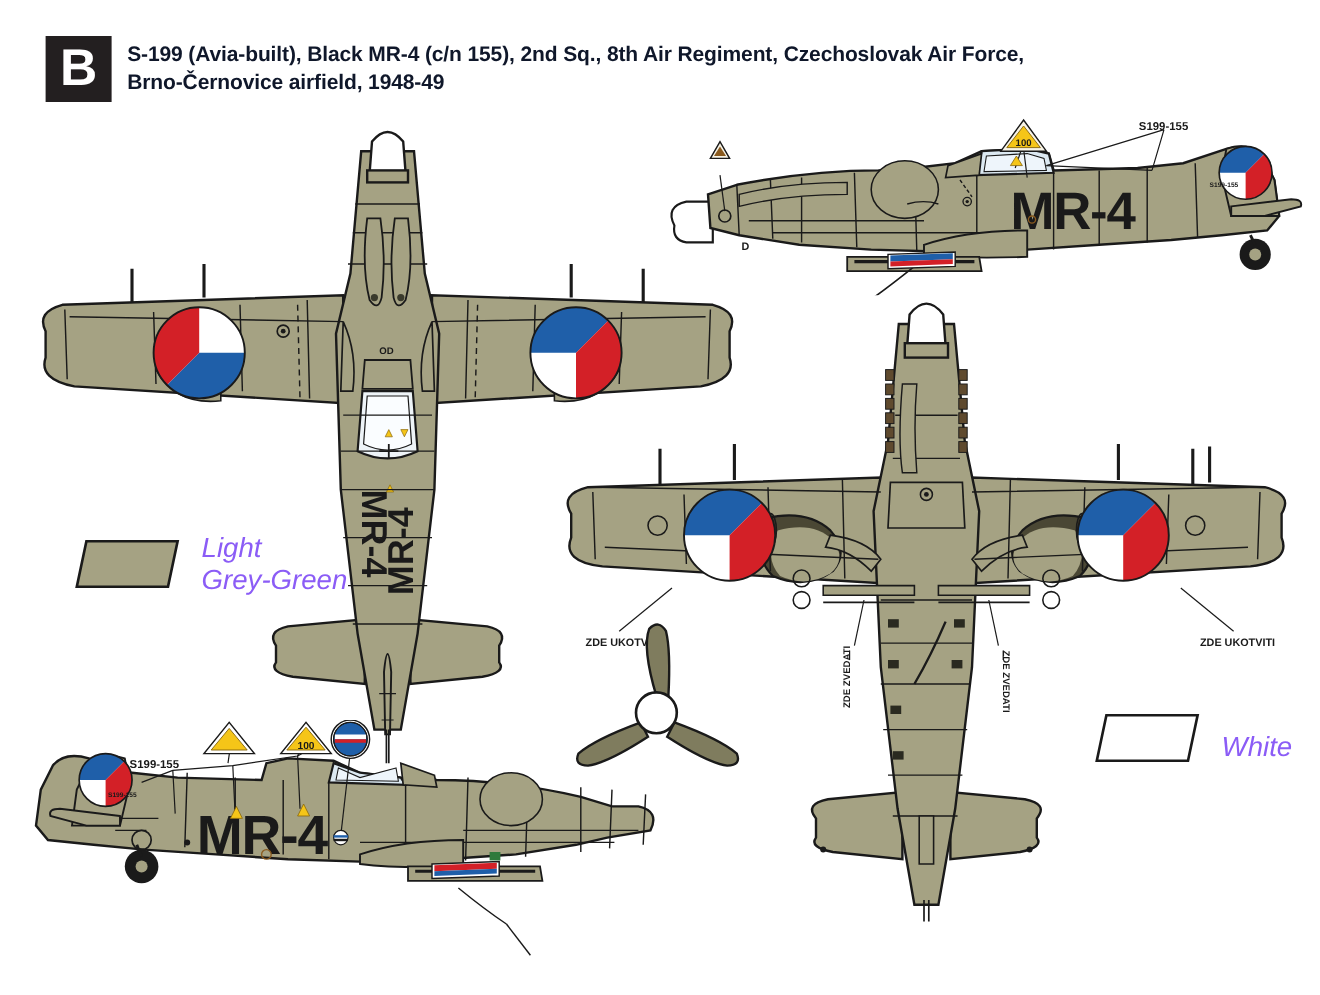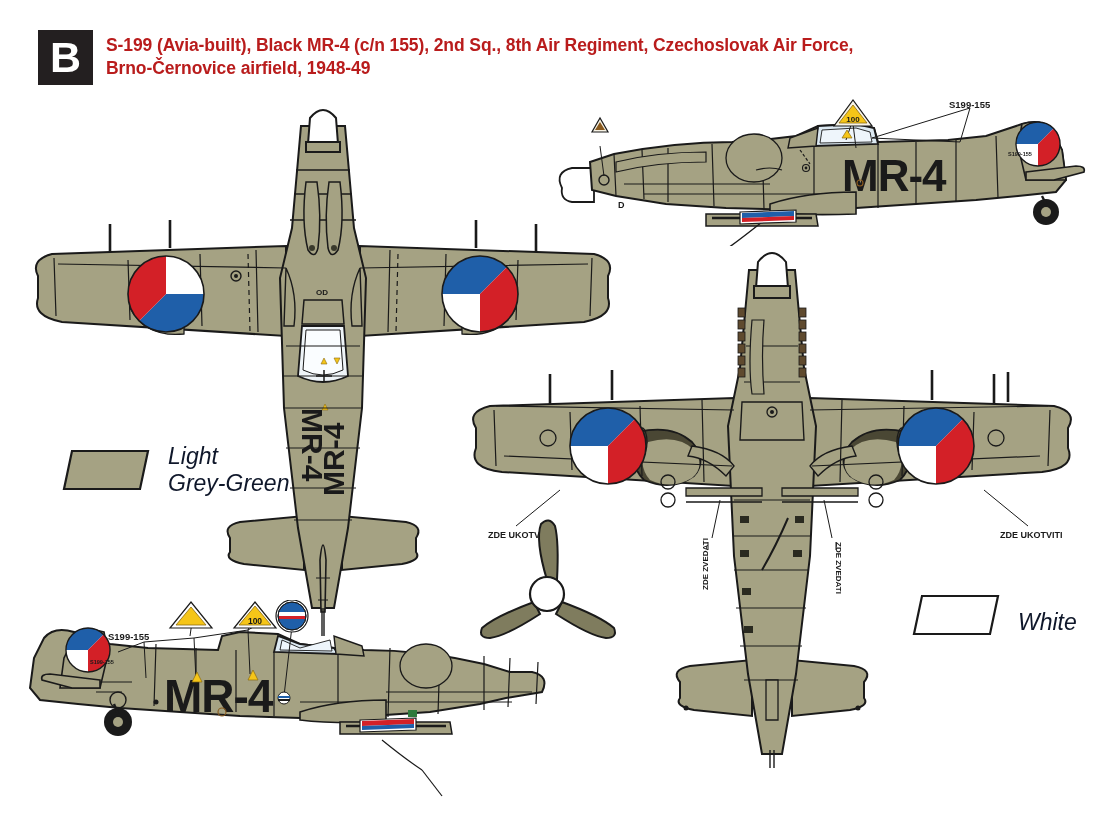--- a/index.html
+++ b/index.html
@@ -5,27 +5,27 @@
   html,body{margin:0;padding:0;background:#ffffff;}
   body{width:1100px;height:829px;position:relative;overflow:hidden;
        font-family:"Liberation Sans", sans-serif;}
   .sheet{position:absolute;inset:0;background:#fff;}
 
   
   .hdr{position:absolute;left:38px;top:30px;display:flex;align-items:flex-start;gap:13px;}
   .badge{width:55px;height:55px;background:#231f20;color:#fff;
          font-size:43px;font-weight:bold;line-height:55px;text-align:center;
          font-family:"Liberation Sans", sans-serif;}
-  .ttl{padding-top:4px;font-size:17.5px;font-weight:bold;color:#b91c1c;
+  .ttl{padding-top:4px;font-size:17.5px;font-weight:bold;color:#0f172a;
        line-height:1.33;letter-spacing:-0.1px;white-space:pre-line;}
 
   
   .keyrow{position:absolute;display:flex;align-items:center;gap:18px;}
   .swatch{width:88px;height:42px;}
-  .keylbl{font-size:23px;font-style:italic;color:#0f172a;line-height:1.18;white-space:pre-line;}
+  .keylbl{font-size:23px;font-style:italic;color:#8b5cf6;line-height:1.18;white-space:pre-line;}
 
   svg{display:block;}
   .stencil{font-family:"Liberation Sans", sans-serif;font-weight:bold;fill:#1a1a1a;}
 </style>
 </head>
 <body>
 
 <div class="sheet">
 
   <div class="hdr">

